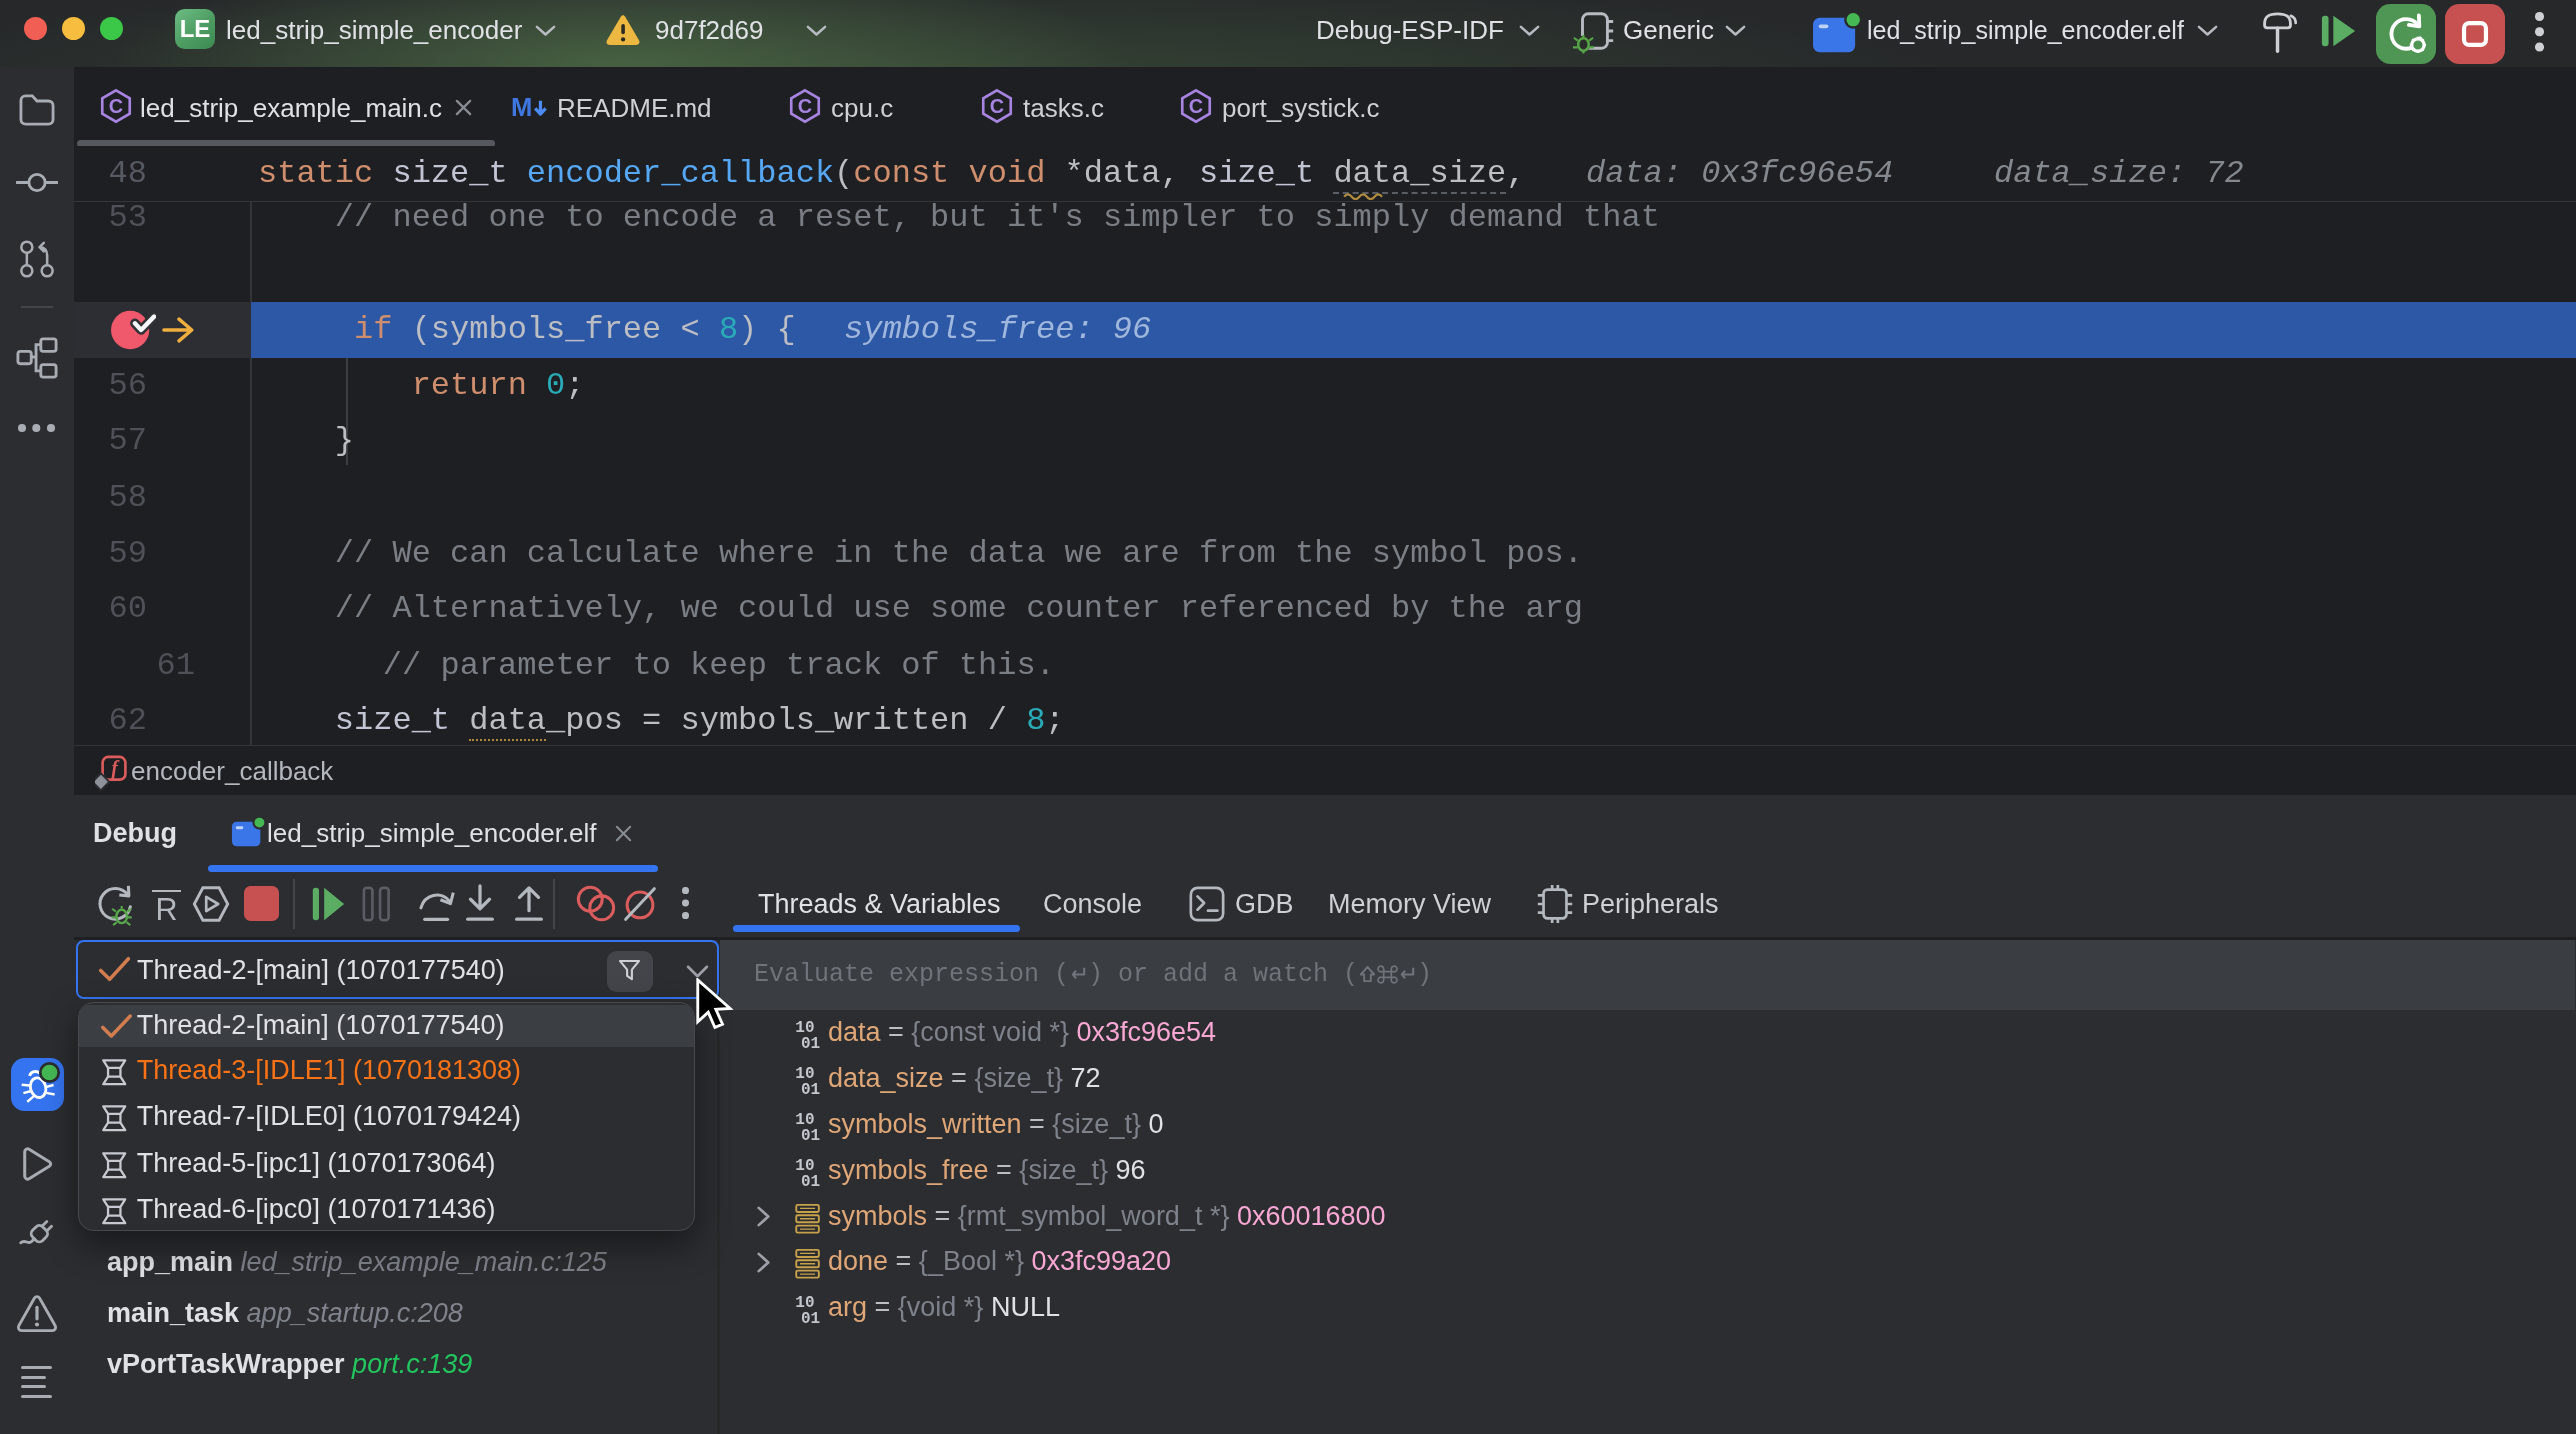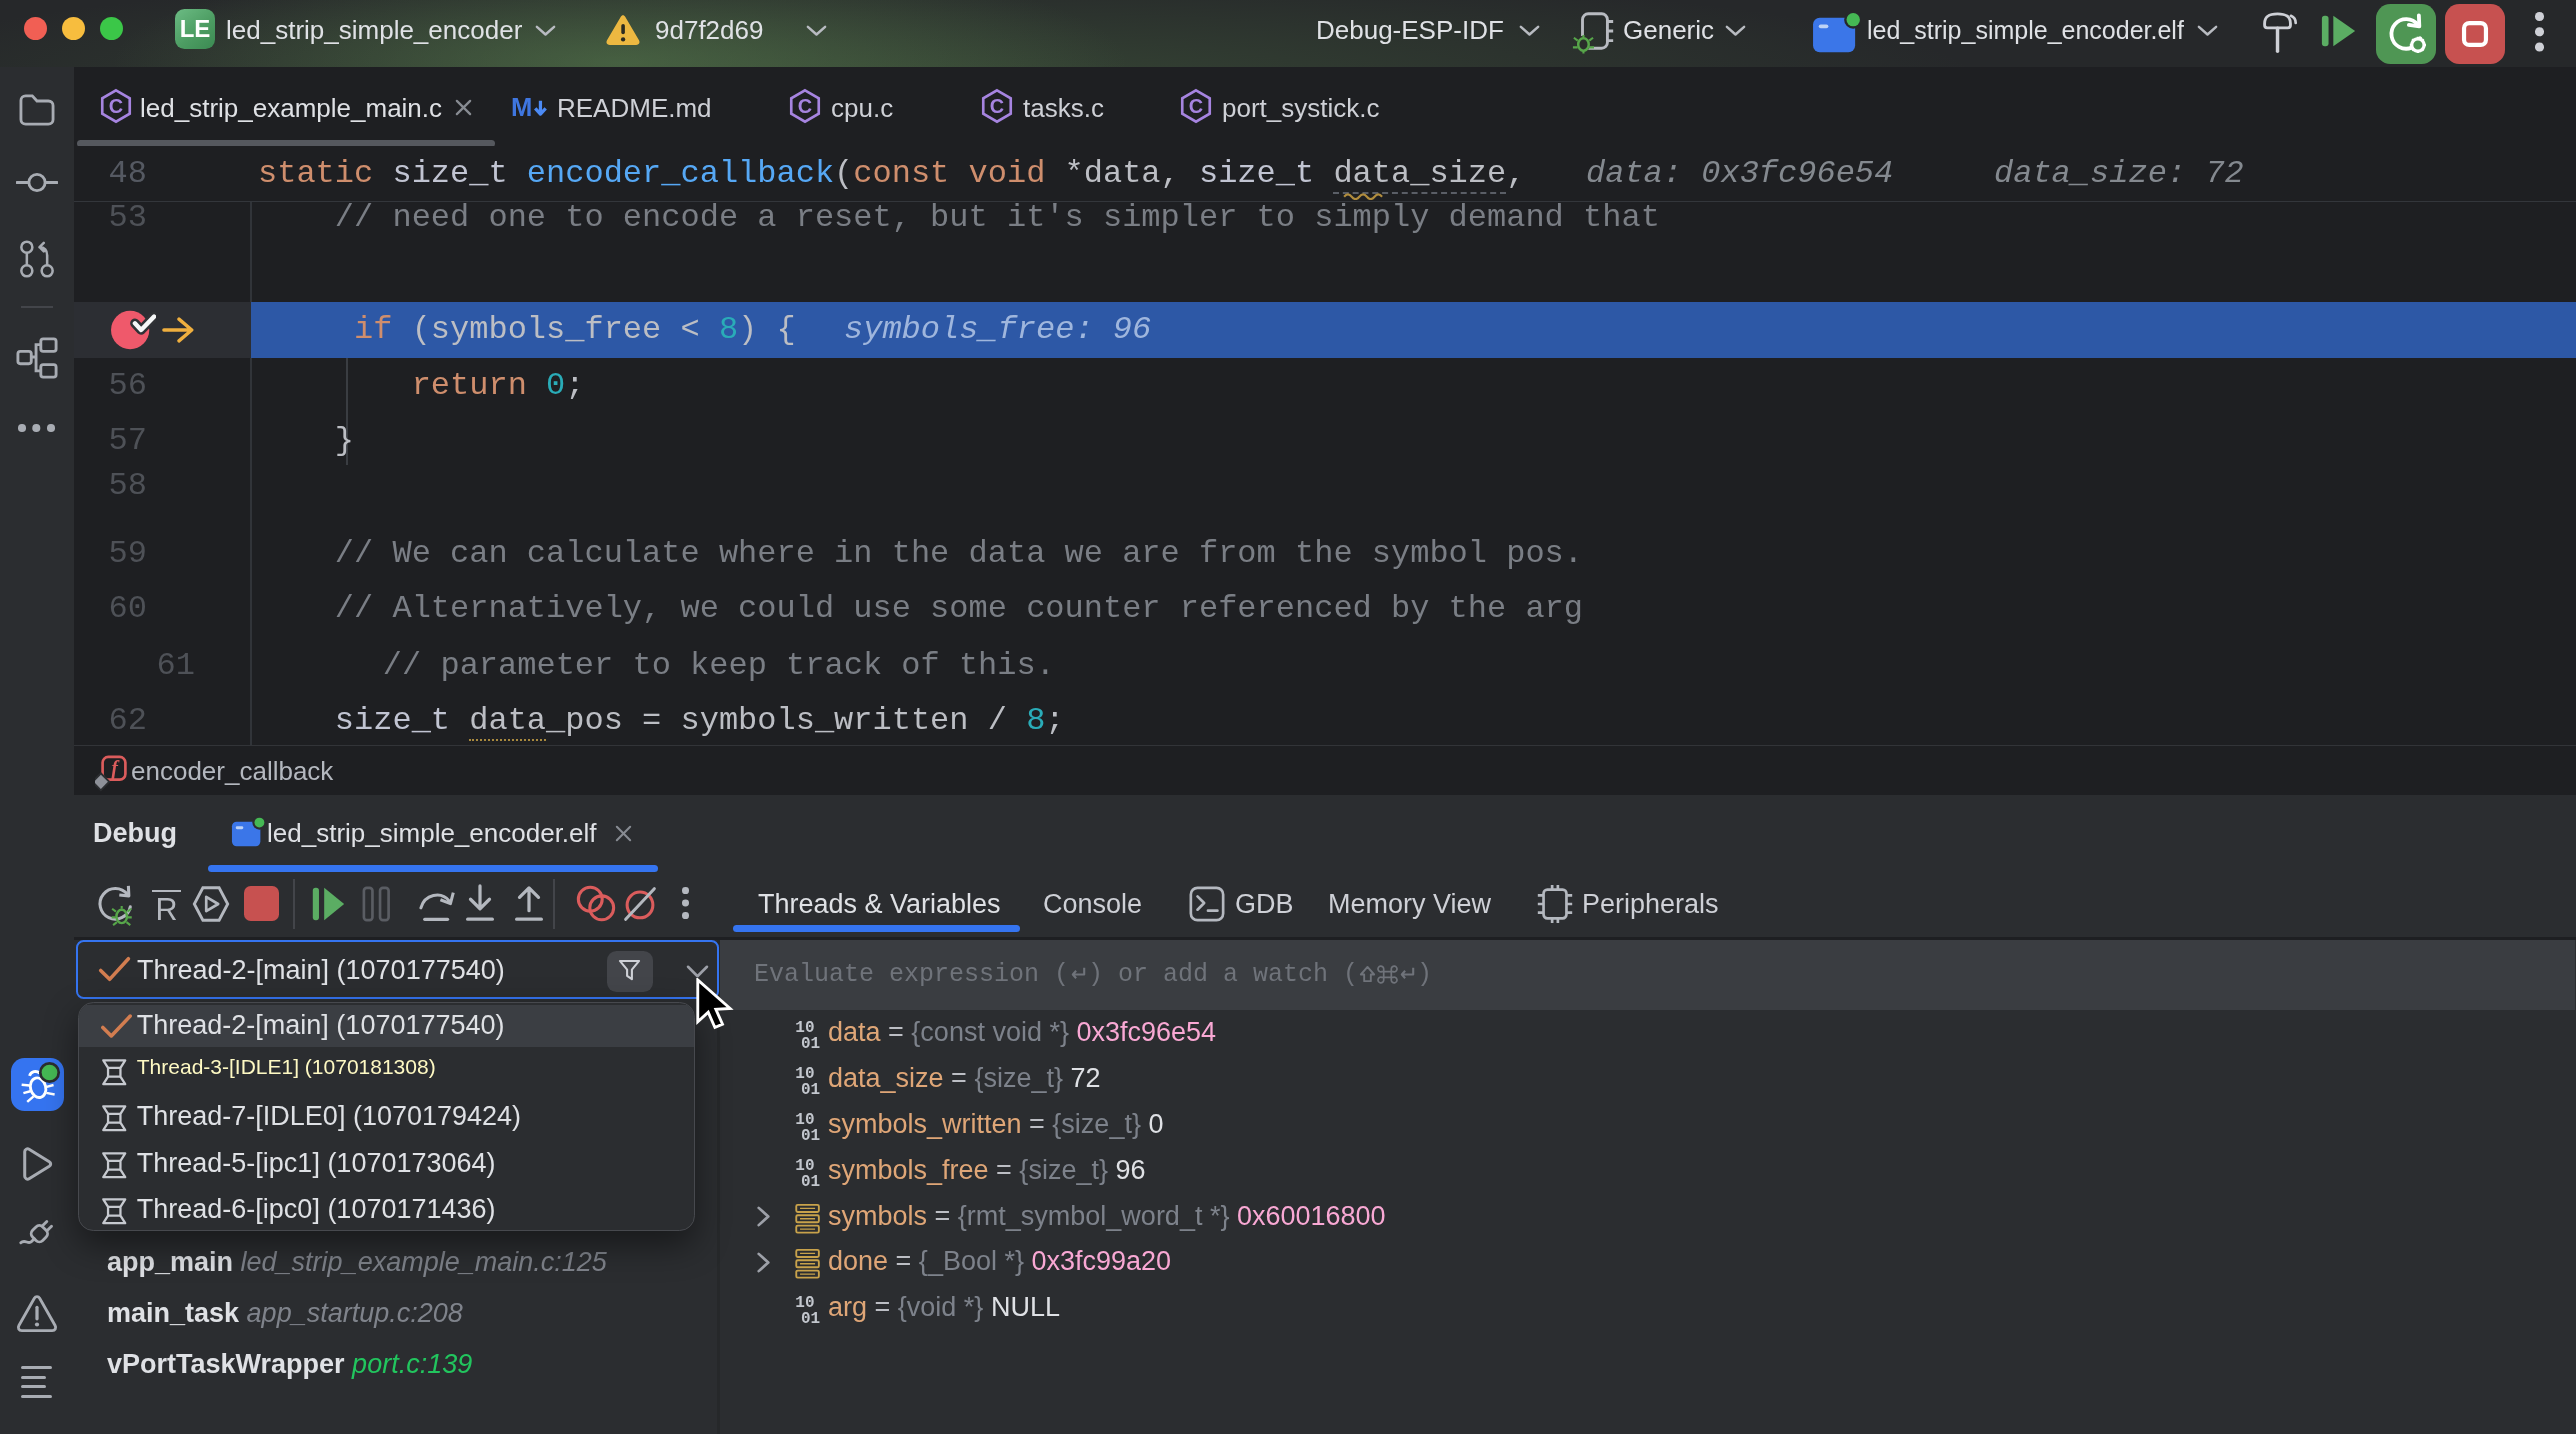--- a/index.html
+++ b/index.html
@@ -213,21 +213,21 @@
 
   <div class="abs" style="left:0;top:156px;width:177px;height:56px;background:#2C2E33;"></div>
   <div class="abs" style="left:177px;top:156px;width:2325px;height:56px;background:#2D58A6;"></div>
 
   <div class="abs" style="left:272px;top:212px;width:1.9px;height:107px;background:#3A3D42;"></div>
 
   <div class="ln" style="top:44px;"><span class="num">53</span><span class="ct"><span class="cm">    // need one to encode a reset, but it's simpler to simply demand that</span></span></div>
   <div class="ln" style="top:156px;"><span class="ct">     <span class="kw">if</span> (symbols_free &lt; <span class="nm">8</span>) {</span><span class="hint" style="left:770px;color:#9FB6DD;">symbols_free: 96</span></div>
   <div class="ln" style="top:212px;"><span class="num">56</span><span class="ct">        <span class="kw">return</span> <span class="nm">0</span>;</span></div>
   <div class="ln" style="top:267px;"><span class="num">57</span><span class="ct">    }</span></div>
-  <div class="ln" style="top:312px;"><span class="num">58</span></div>
+  <div class="ln" style="top:324px;"><span class="num">58</span></div>
   <div class="ln" style="top:380px;"><span class="num">59</span><span class="ct"><span class="cm">    // We can calculate where in the data we are from the symbol pos.</span></span></div>
   <div class="ln" style="top:435px;"><span class="num">60</span><span class="ct"><span class="cm">    // Alternatively, we could use some counter referenced by the arg</span></span></div>
   <div class="ln" style="top:492px;margin-left:48px;"><span class="num">61</span><span class="ct"><span class="cm">    // parameter to keep track of this.</span></span></div>
   <div class="ln" style="top:547px;"><span class="num">62</span><span class="ct">    <span class="ty">size_t</span> <span style="border-bottom:2.9px dotted #A8893E;">data</span>_pos = symbols_written / <span class="nm">8</span>;</span></div>
 
   <div class="ln" style="top:0;height:56px;background:#1E1F22;border-bottom:1.9px solid #33363B;"><span class="num" style="color:#555962;">48</span><span class="ct"><span class="kw">static</span> <span class="ty">size_t</span> <span class="fn">encoder_callback</span>(<span class="kw">const</span> <span class="kw">void</span> *data, <span class="ty">size_t</span> <span style="border-bottom:2.9px dashed #5A5E66;">data_size</span>,</span><span class="hint" style="left:1512px;">data: 0x3fc96e54</span><svg class="abs" style="left:1269px;top:46px;" width="44" height="7.6" viewBox="0 0 46 8">
         <path d="M1 5 q4 -5 8 0 t8 0 t8 0 t8 0 t8 0" fill="none" stroke="#B08C3D" stroke-width="2.2"></path>
       </svg><span class="hint" style="left:1920px;">data_size: 72</span></div>
 
   <div class="abs" style="left:36px;top:162px;"><svg width="46" height="44" viewBox="0 0 48 46">
@@ -391,21 +391,21 @@
   <div class="abs" style="left:3.8px;top:207px;width:617px;height:229px;border:1.9px solid #47494E;border-radius:15.3px;background:#2B2D30;box-shadow:0 13.4px 34px rgba(0,0,0,0.45);overflow:hidden;">
     <div class="abs" style="left:0;top:1.9px;width:617px;height:42px;background:#3B3E43;"></div>
     <svg class="abs" style="left:21px;top:9.5px;" width="34" height="27" viewBox="0 0 36 28">
         <path d="M3 15 L12 24 L32 3" fill="none" stroke="#D27D50" stroke-width="3.8" stroke-linecap="round" stroke-linejoin="round"></path>
       </svg>
     <div class="abs" style="left:58px;top:6.7px;font-size:27px;color:#DFE1E5;">Thread-2-[main] (1070177540)</div>
     <svg class="abs" style="left:20px;top:54px;" width="30.5" height="30.5" viewBox="0 0 32 32">
         <path d="M4.5 3.5 H27.5 L22.5 11.5 V20.5 L27.5 28.5 H4.5 L9.5 20.5 V11.5 Z" fill="none" stroke="#C6C9CF" stroke-width="2.4" stroke-linejoin="round"></path>
         <path d="M9.5 11.5 H22.5 M9.5 20.5 H22.5" stroke="#C6C9CF" stroke-width="2.4"></path>
       </svg>
-    <div class="abs" style="left:58px;top:52px;font-size:21px;color:#fef9c3;">Thread-3-[IDLE1] (1070181308)</div>
+    <div class="abs" style="left:58px;top:52px;font-size:27px;color:#f97316;">Thread-3-[IDLE1] (1070181308)</div>
     <svg class="abs" style="left:20px;top:100px;" width="30.5" height="30.5" viewBox="0 0 32 32">
         <path d="M4.5 3.5 H27.5 L22.5 11.5 V20.5 L27.5 28.5 H4.5 L9.5 20.5 V11.5 Z" fill="none" stroke="#C6C9CF" stroke-width="2.4" stroke-linejoin="round"></path>
         <path d="M9.5 11.5 H22.5 M9.5 20.5 H22.5" stroke="#C6C9CF" stroke-width="2.4"></path>
       </svg>
     <div class="abs" style="left:58px;top:98px;font-size:27px;color:#DFE1E5;">Thread-7-[IDLE0] (1070179424)</div>
     <svg class="abs" style="left:20px;top:147px;" width="30.5" height="30.5" viewBox="0 0 32 32">
         <path d="M4.5 3.5 H27.5 L22.5 11.5 V20.5 L27.5 28.5 H4.5 L9.5 20.5 V11.5 Z" fill="none" stroke="#C6C9CF" stroke-width="2.4" stroke-linejoin="round"></path>
         <path d="M9.5 11.5 H22.5 M9.5 20.5 H22.5" stroke="#C6C9CF" stroke-width="2.4"></path>
       </svg>
     <div class="abs" style="left:58px;top:145px;font-size:27px;color:#DFE1E5;">Thread-5-[ipc1] (1070173064)</div>

